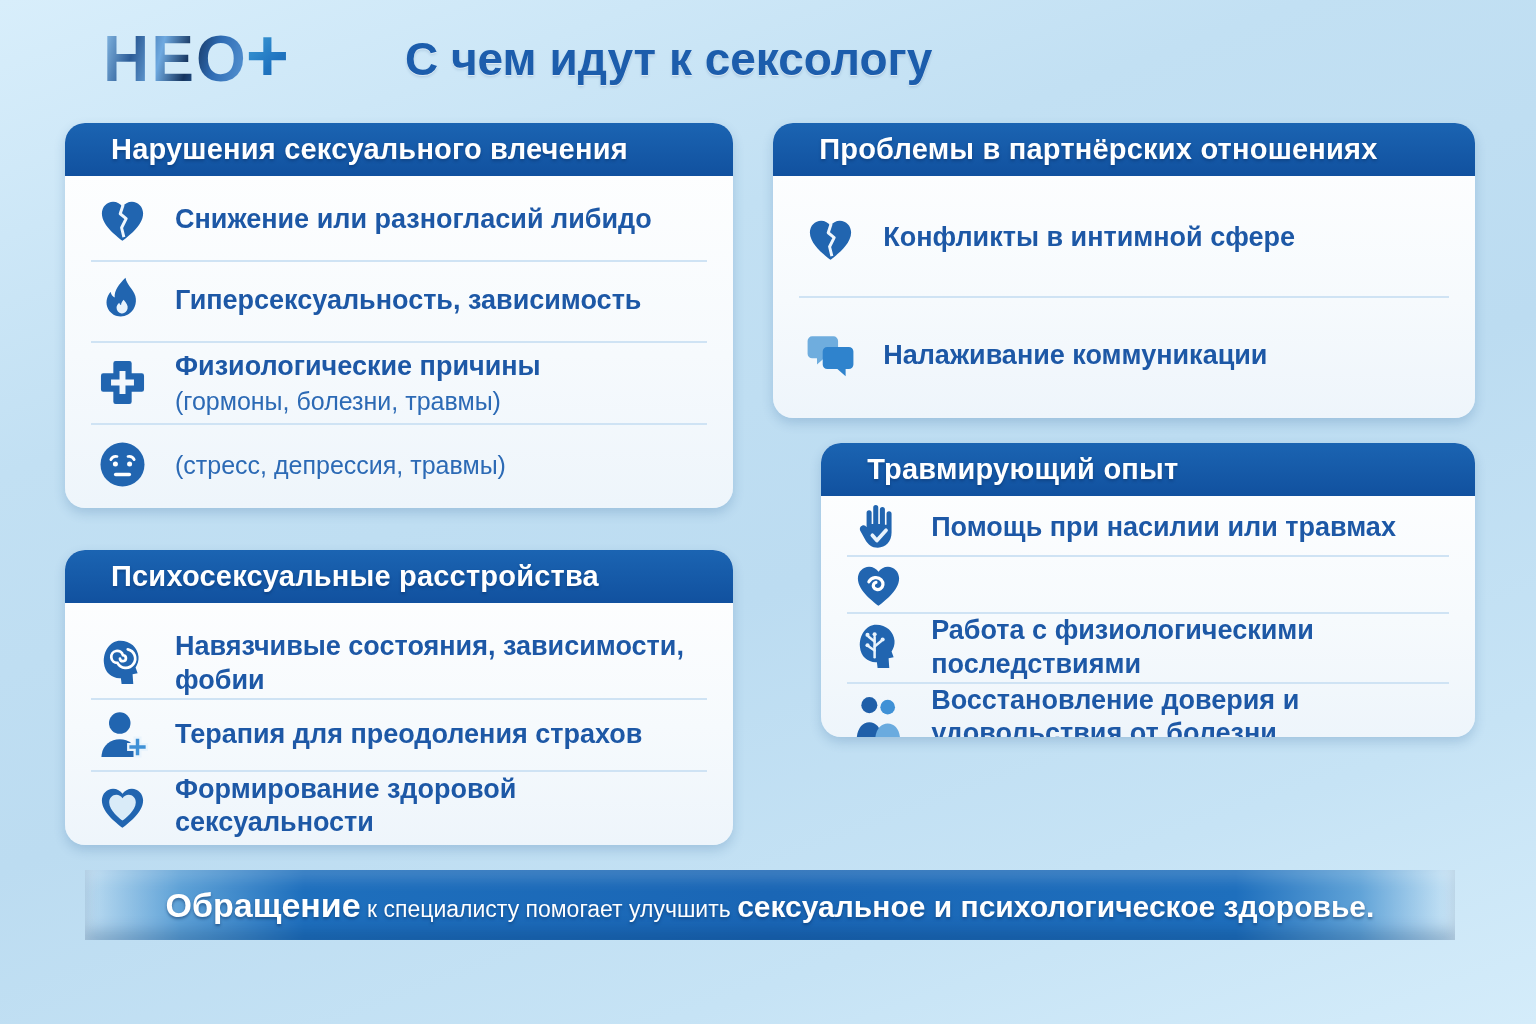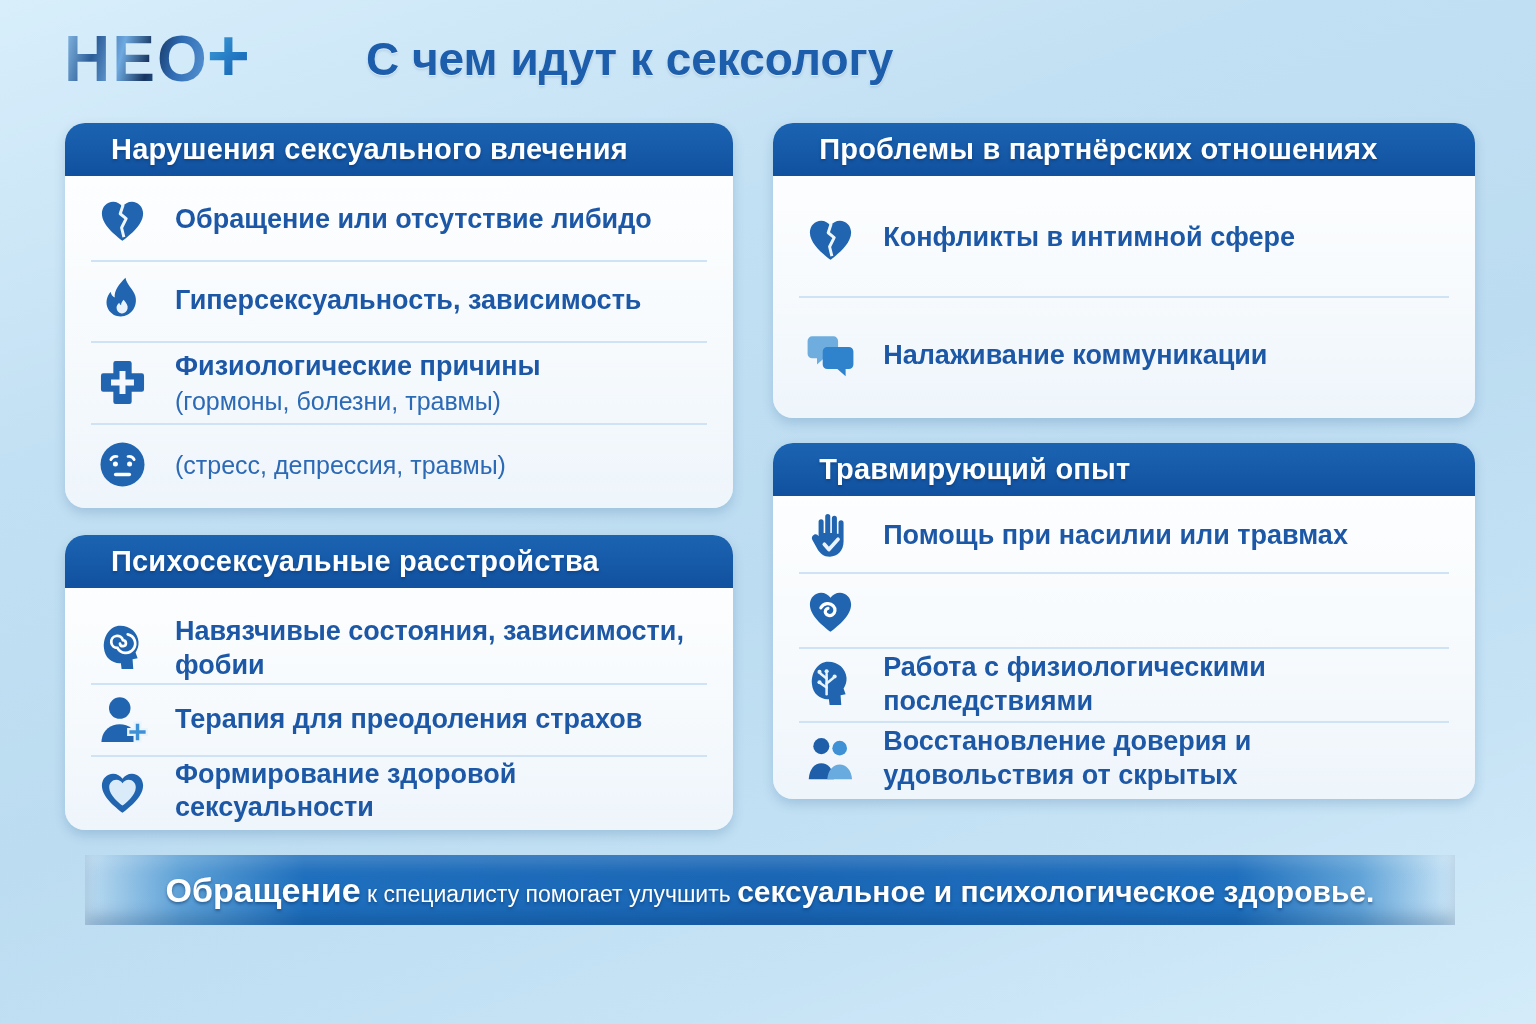--- a/index.html
+++ b/index.html
@@ -4,21 +4,21 @@
 <style>
   html,body{margin:0;padding:0;}
   body{
     width:1536px;height:1024px;overflow:hidden;
     font-family:"Liberation Sans","DejaVu Sans",sans-serif;
     background:linear-gradient(160deg,#d8eefb 0%,#c2e0f3 30%,#bcdcf1 55%,#c6e3f5 80%,#d4ecfa 100%);
   }
   .canvas{position:relative;width:1536px;height:1024px;}
 
   
-  .topbar{display:flex;align-items:center;height:118px;padding-left:64px;}
+  .topbar{display:flex;align-items:center;height:118px;padding-left:103px;}
   .logo{display:flex;align-items:center;user-select:none;}
   .logo-text{
     font-size:64px;font-weight:800;letter-spacing:2px;line-height:1;
     background:linear-gradient(105deg,#8fc3ec 0%,#2c5c97 22%,#6ea9e0 40%,#16355f 58%,#2f6cb4 75%,#5d9bd8 100%);
     -webkit-background-clip:text;background-clip:text;color:transparent;
   }
   .logo-plus{
     font-size:74px;font-weight:800;line-height:1;margin-left:-2px;margin-top:-6px;
     background:linear-gradient(135deg,#49aade 0%,#1f74c0 60%,#1b5ea8 100%);
     -webkit-background-clip:text;background-clip:text;color:transparent;
@@ -33,22 +33,22 @@
   .col{display:flex;flex-direction:column;}
   .col.left{width:676px;}
   .col.right{width:710px;}
   .card{
     border-radius:20px;overflow:hidden;display:flex;flex-direction:column;
     background:linear-gradient(180deg,#ffffff 0%,#f6fafd 60%,#eef5fb 100%);
     box-shadow:0 5px 12px rgba(25,80,140,.20), 0 1px 0 rgba(255,255,255,.8) inset;
   }
   .card-a{height:385px;}
   .card-b{height:295px;}
-  .card-c{height:295px;margin-top:27px;gap:22px;}
-  .card-d{height:356px;margin-top:25px;}
+  .card-c{height:295px;margin-top:42px;gap:22px;}
+  .card-d{height:294px;margin-top:25px;margin-left:48px;}
   .card-header{
     flex:0 0 53px;display:flex;align-items:center;padding-left:46px;
     background:linear-gradient(180deg,#1b64b2 0%,#11519f 100%);
   }
   .card-header span{
     color:#fff;font-size:29px;font-weight:700;letter-spacing:.2px;
     text-shadow:0 2px 3px rgba(5,35,80,.35);
   }
   .card-body{flex:1;display:flex;flex-direction:column;padding:4px 26px;}
   .row{flex:1;display:flex;align-items:center;border-bottom:2px solid #cfe3f4;}
@@ -95,21 +95,21 @@
         </div>
         <div class="card-body">
             <div class="row">
               <span class="icon">
                 <svg viewBox="0 0 24 24">
                   <path fill="#2165b0" d="M12 21.3C10.6 20.2 3 14.9 3 9.4 3 6.4 5.2 4.2 7.9 4.2c1.7 0 3.2.9 4.1 2.2.9-1.3 2.4-2.2 4.1-2.2 2.7 0 4.9 2.2 4.9 5.2 0 5.5-7.6 10.8-9 11.9Z"></path>
                   <path fill="none" stroke="#eef6fd" stroke-width="1.3" stroke-linejoin="round" d="M12.3 5.6 11 9.5l2.6 2.1-2 4 1 4.1"></path>
                 </svg>
               </span>
               <div class="row-texts">
-                <div class="row-title">Обращение или отсутствие либидо</div>
+                <div class="row-title">Снижение или разногласий либидо</div>
               </div>
             </div>
             <div class="row">
               <span class="icon">
                 <svg viewBox="0 0 24 24">
                   <path fill="#2165b0" d="M13.3 1.6c.5 3.1 3.4 4.9 4.3 8 .9 3.3-.6 6.6-3.2 8.1-3 1.7-6.9.8-8.6-2.3-1.4-2.6-.8-5.6 1-7.7.2 1.1.8 2 1.8 2.6-.3-3.3 2-6 4.7-8.7Z"></path>
                   <path fill="#e8f3fc" d="M12.5 11.2c1.3 1.5 2 2.6 1.7 4-.3 1.3-1.4 2.2-2.7 2-1.2-.2-2.1-1.2-2.1-2.5 0-1 .5-1.6 1.2-2.2.1.5.4.9.8 1.1-.1-.9.4-1.6 1.1-2.4Z"></path>
                 </svg>
               </span>
               <div class="row-texts">
@@ -266,21 +266,21 @@
             <div class="row">
               <span class="icon">
                 <svg viewBox="0 0 24 24">
                   <circle cx="8" cy="6.6" r="3.5" fill="#1f5fa9"></circle>
                   <path fill="#1f5fa9" d="M2.5 21c.3-4.4 2.6-6.9 5.5-6.9 2.9 0 5.2 2.5 5.5 6.9Z"></path>
                   <circle cx="16" cy="7.5" r="3.2" fill="#3f91d6"></circle>
                   <path fill="#6aabdf" d="M10.6 21c.3-4 2.6-6.4 5.4-6.4 2.9 0 5.1 2.4 5.4 6.4Z"></path>
                 </svg>
               </span>
               <div class="row-texts">
-                <div class="row-title">Восстановление доверия и удовольствия от скрытых</div>
+                <div class="row-title">Восстановление доверия и удовольствия от болезни</div>
               </div>
             </div>
           </div>
       </article>
     </section>
   </main>
 
   <footer class="banner">
     <p id="banner-text"><span class="seg-xl">Обращение</span><span class="seg-normal"> к специалисту помогает улучшить </span><span class="seg-strong">сексуальное и психологическое здоровье.</span></p>
   </footer>

